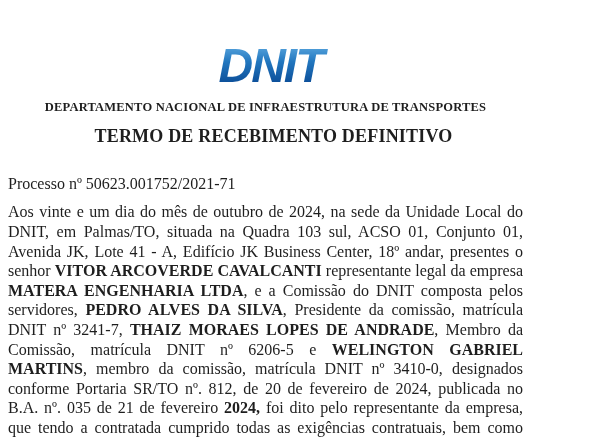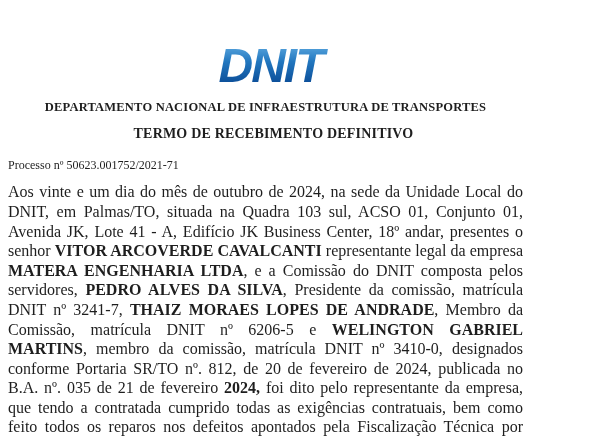--- a/index.html
+++ b/index.html
@@ -55,29 +55,29 @@
     margin-top: 15px;
     text-align: center;
     font-weight: bold;
     font-size: 12.5px;
     letter-spacing: 0.2px;
   }
   .doc-title {
     margin-top: 11px;
     text-align: center;
     font-weight: bold;
-    font-size: 14px;
+    font-size: 18px;
     letter-spacing: 0.2px;
     margin-left: 16px;
   }
   
   .process-line {
-    margin-top: 16px;
+    margin-top: 28px;
     padding: 0 8px;
-    font-size: 12px;
+    font-size: 16px;
   }
   .body-paragraph {
     margin-top: 9px;
     padding: 0 8px;
     font-size: 16px;
     line-height: 19.6px;
     text-align: justify;
   }
   .body-paragraph b { font-weight: bold; }
 </style>

